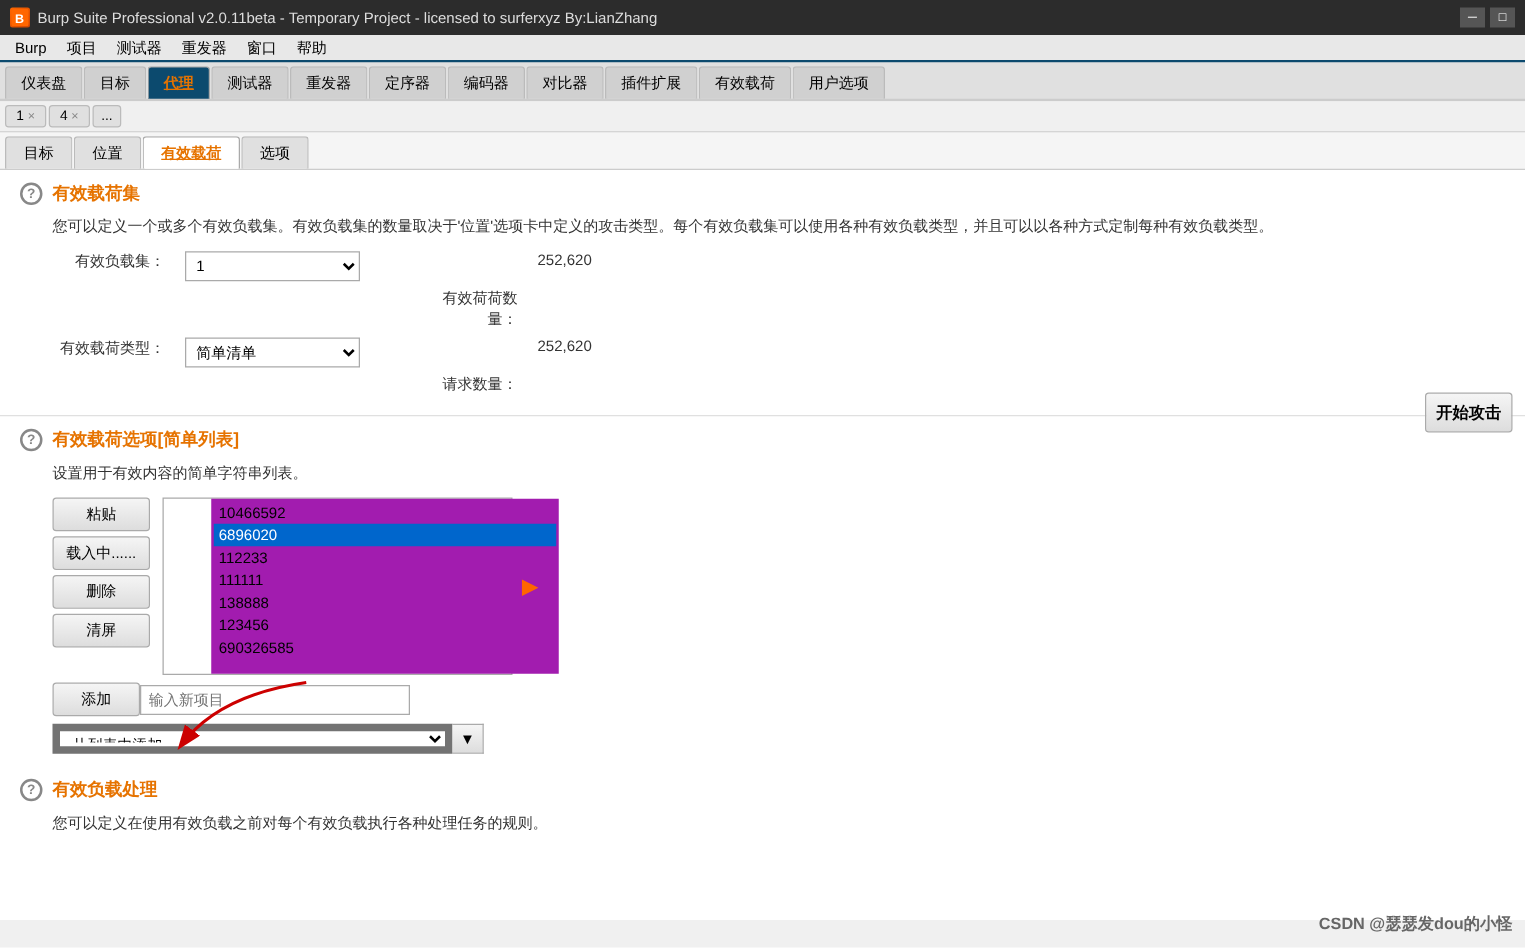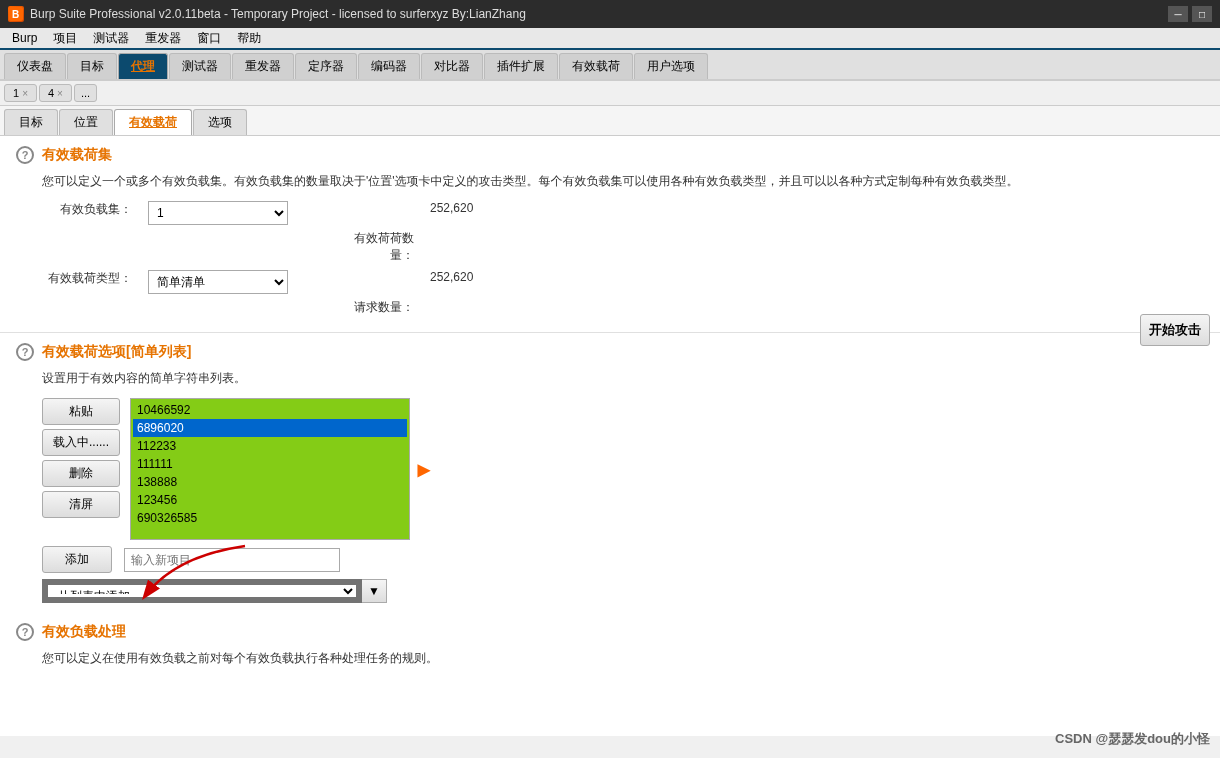--- a/index.html
+++ b/index.html
@@ -211,35 +211,36 @@
     .payload-list-wrapper {
       position: relative;
       border: 1px solid #aaa;
       width: 280px;
     }
     .payload-list {
       width: 100%;
       height: 140px;
       list-style: none;
       overflow-y: auto;
-      background: #84cc16;
+      background: #a21caf;
       padding: 2px;
+      margin-left: 38px;
     }
     .payload-list li {
       padding: 2px 4px;
       cursor: pointer;
       font-size: 12px;
     }
     .payload-list li.selected { background: #0066cc; color: #fff; }
 
     
     .add-row {
       display: flex;
       align-items: center;
-      gap: 12px;
+      gap: 0;
       margin-left: 26px;
       margin-top: 6px;
     }
     .add-input {
       padding: 3px 6px;
       border: 1px solid #aaa;
       width: 216px;
       font-size: 12px;
       color: #aaa;
       height: 24px;

